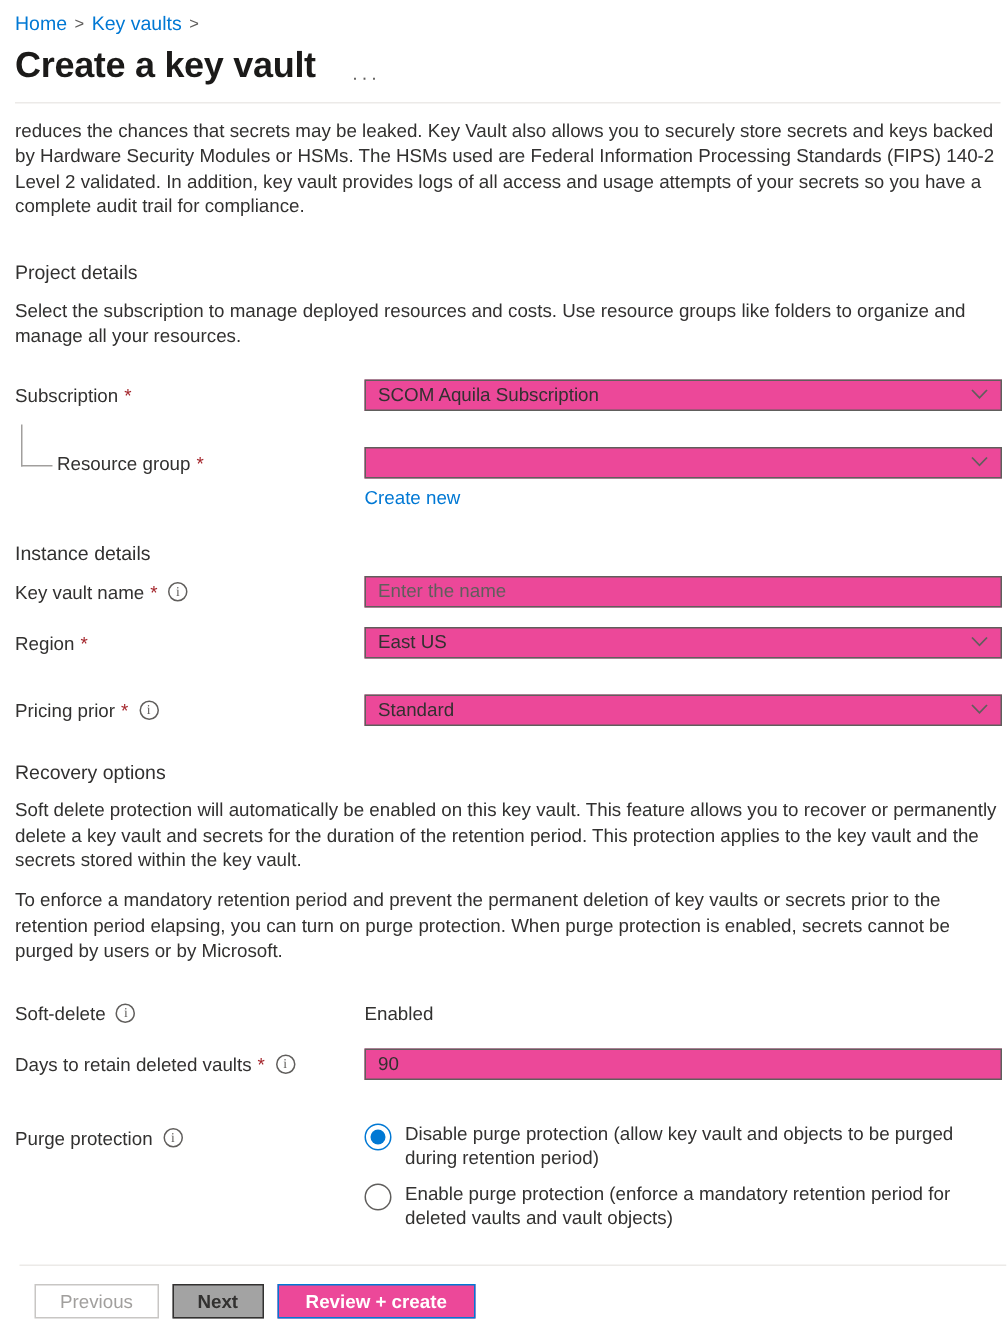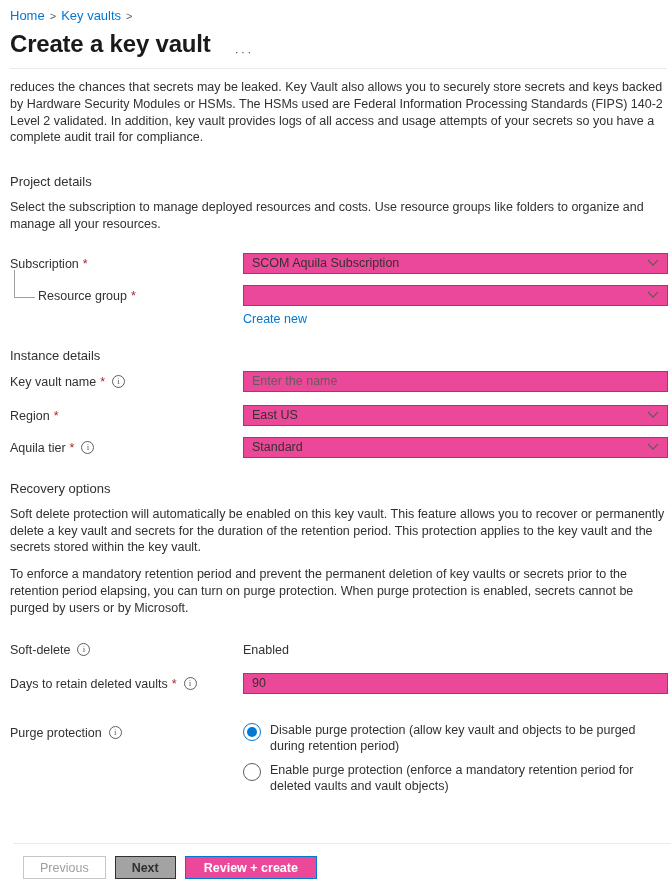--- a/index.html
+++ b/index.html
@@ -79,21 +79,21 @@
     content: ""; position: absolute; left: 3px; top: 3px; width: 10px; height: 10px;
     border-radius: 50%; background: #0078d4;
   }
   .radio-text { margin-left: 9px; line-height: 16.5px; max-width: 410px; }
 
   
   .mt-20 { margin-top: 20px; }
   .mt-9  { margin-top: 9px; }
   .mt-8  { margin-top: 8px; }
   .mt-13 { margin-top: 13px; }
-  .mt-11 { margin-top: 11px; }
+  .mt-11 { margin-top: 24px; }
   .mt-22 { margin-top: 22px; }
   .mt-23 { margin-top: 23px; }
   .mt-16 { margin-top: 16px; }
   .mt-14 { margin-top: 28px; }
 
   
   .footer {
     position: absolute; left: 13px; right: 0; bottom: 0; height: 48px;
     border-top: 1px solid #eceae8; background: #fff;
     display: flex; align-items: center; padding-left: 10px; gap: 9px;
@@ -195,21 +195,21 @@
           <svg width="12" height="8" viewBox="0 0 12 8">
               <path d="M1 1 L6 6.2 L11 1" fill="none" stroke="#605e5c" stroke-width="1.2"></path>
             </svg>
         </span>
       </div>
     </div>
   </div>
 
   <div class="form-row mt-11">
     <div class="label-col">
-      <span>Aquila tier</span>
+      <span>Pricing prior</span>
         <span class="req">*</span>
         <span class="info-icon">i</span>
     </div>
     <div class="field-col">
       <div class="dropdown">
         <span class="dd-value">Standard</span>
         <span class="chevron">
           <svg width="12" height="8" viewBox="0 0 12 8">
               <path d="M1 1 L6 6.2 L11 1" fill="none" stroke="#605e5c" stroke-width="1.2"></path>
             </svg>

